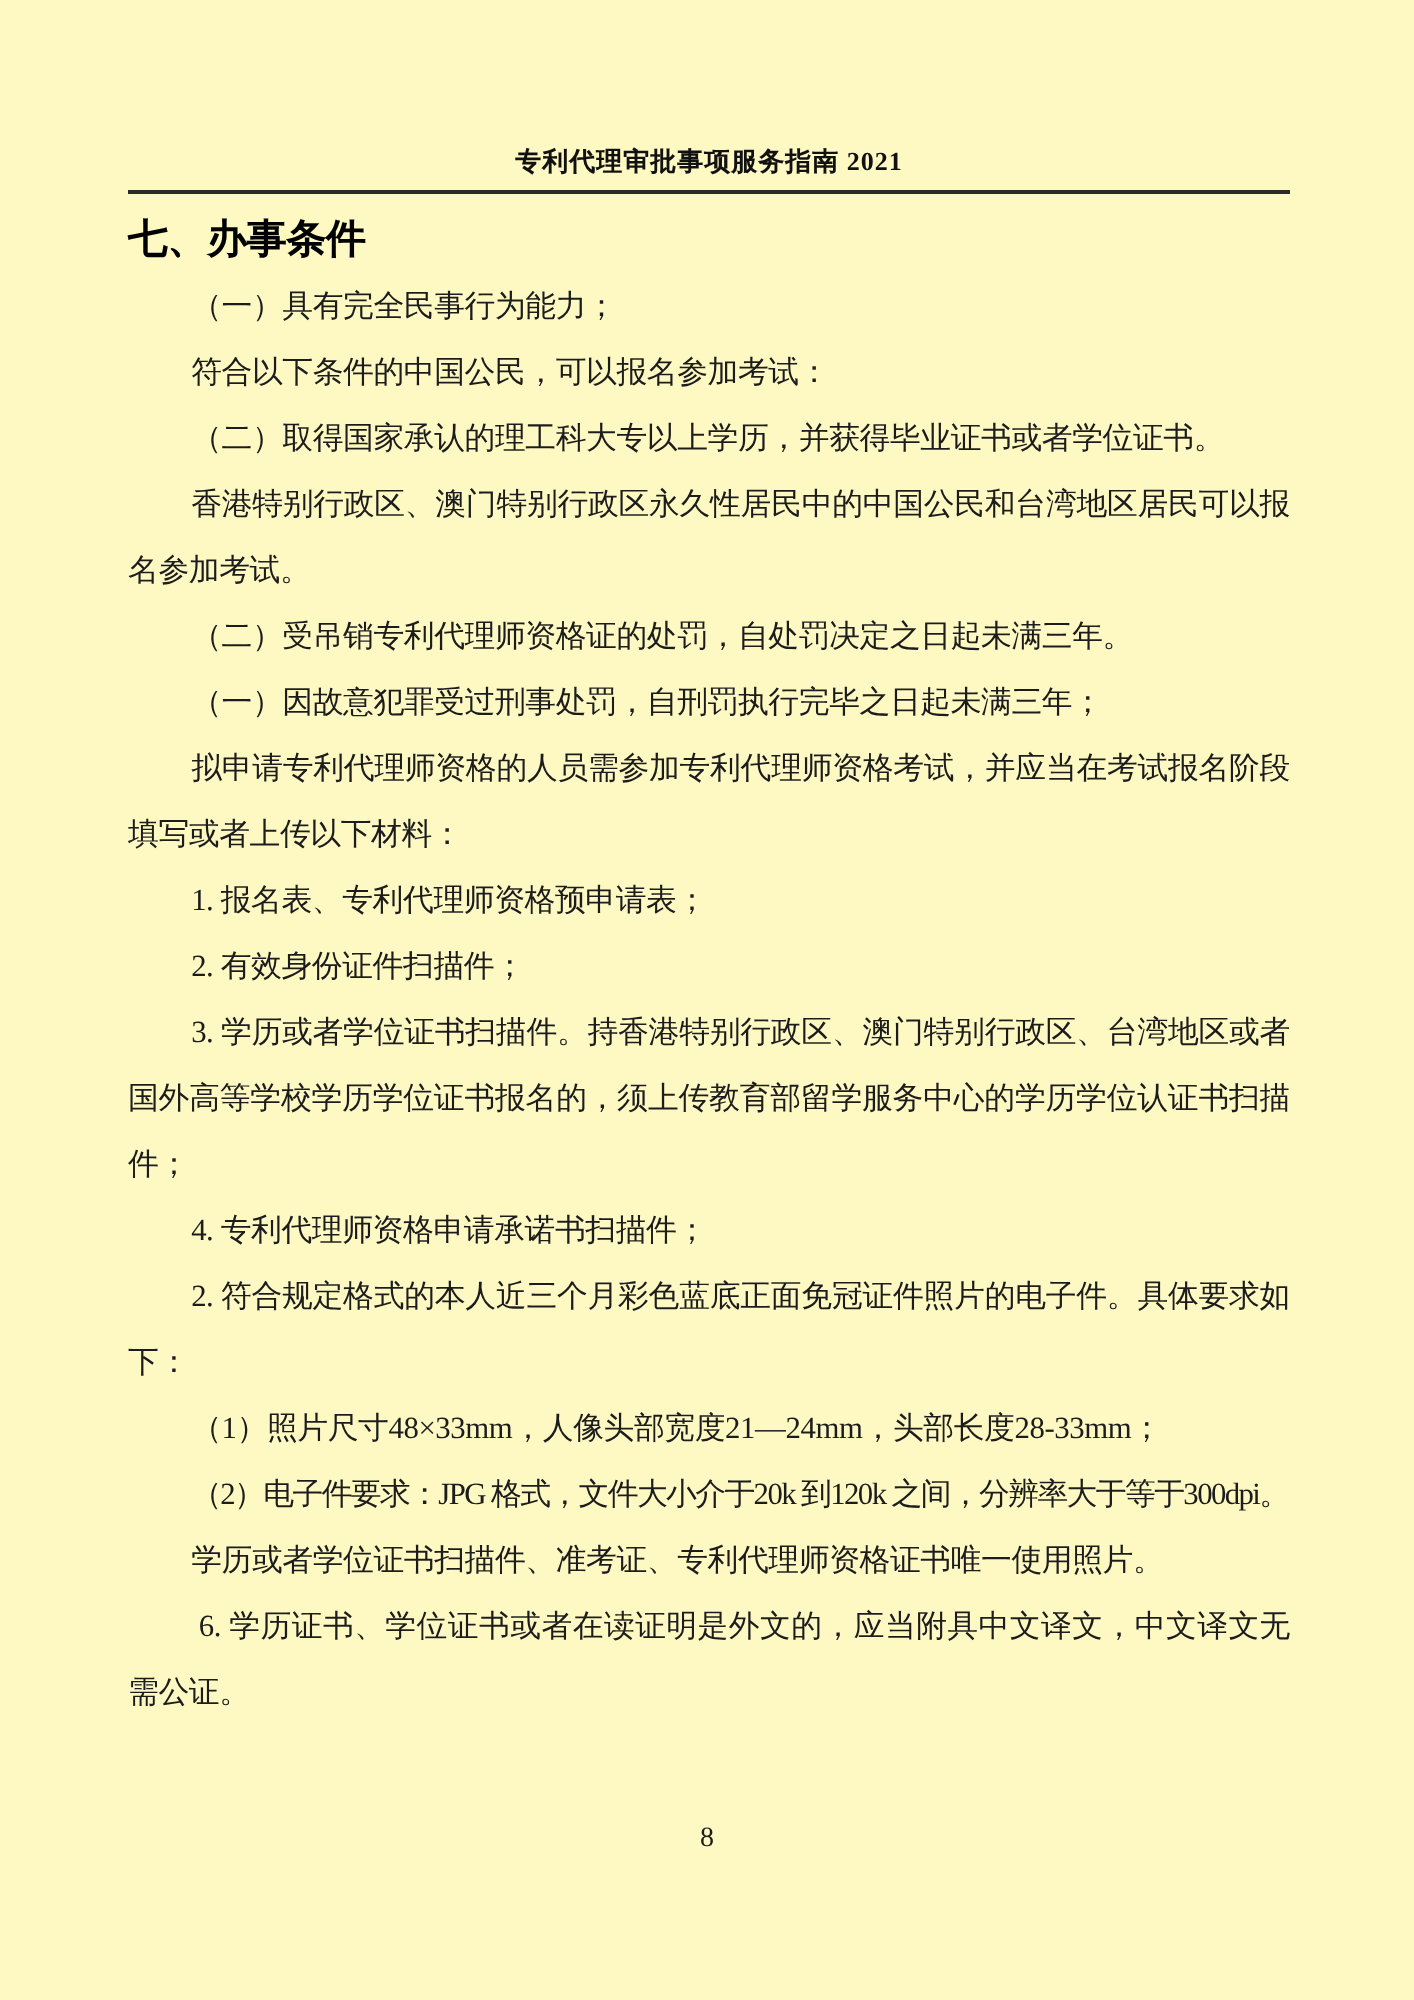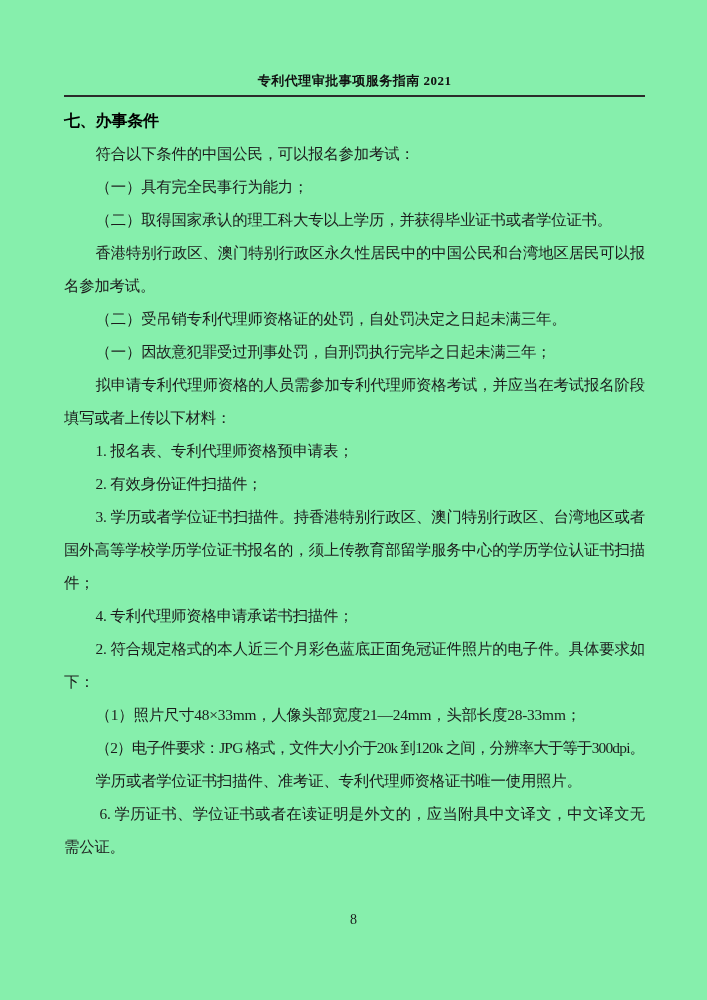--- a/index.html
+++ b/index.html
@@ -4,21 +4,21 @@
 <style>
   * { margin: 0; padding: 0; box-sizing: border-box; }
   html, body { background: #e8e8e8; }
   body { font-family: "Liberation Serif", "DejaVu Serif", serif; }
 
   .page {
     position: relative;
     width: 707px;
     height: 1000px;
     margin: 0 auto;
-    background: #86efac;
+    background: #fef9c3;
     overflow: hidden;
     color: #1a1a1a;
   }
 
   .doc-header {
     position: absolute;
     left: 64px;
     right: 62px;
     top: 72px;
     text-align: center;
@@ -42,21 +42,21 @@
     width: 581px;
     font-size: 15.4px;
     line-height: 33px;
     letter-spacing: -0.2px;
     text-align: justify;
     color: #1c1c1c;
   }
 
   .sec-heading {
     font-weight: 700;
-    font-size: 16px;
+    font-size: 20px;
     color: #000;
   }
   .sec-heading.indented { padding-left: 14px; }
 
   .para { text-indent: 2.05em; }
   .para.num-late { text-indent: 2.3em; }
   .para.tight { letter-spacing: -0.8px; white-space: nowrap; }
 
   .page-footer {
     position: absolute;
@@ -75,22 +75,22 @@
 
   <div class="doc-header">
     <div class="doc-header-title">专利代理审批事项服务指南 2021</div>
     <div class="header-rule"></div>
   </div>
 
   <div class="content">
 
     <div class="sec-heading">七、办事条件</div>
 
+    <p class="para">（一）具有完全民事行为能力；</p>
     <p class="para">符合以下条件的中国公民，可以报名参加考试：</p>
-    <p class="para">（一）具有完全民事行为能力；</p>
     <p class="para">（二）取得国家承认的理工科大专以上学历，并获得毕业证书或者学位证书。</p>
     <p class="para">香港特别行政区、澳门特别行政区永久性居民中的中国公民和台湾地区居民可以报名参加考试。</p>
     <p class="para">（二）受吊销专利代理师资格证的处罚，自处罚决定之日起未满三年。</p>
     <p class="para">（一）因故意犯罪受过刑事处罚，自刑罚执行完毕之日起未满三年；</p>
 
 
     <p class="para">拟申请专利代理师资格的人员需参加专利代理师资格考试，并应当在考试报名阶段填写或者上传以下材料：</p>
     <p class="para">1. 报名表、专利代理师资格预申请表；</p>
     <p class="para">2. 有效身份证件扫描件；</p>
     <p class="para">3. 学历或者学位证书扫描件。持香港特别行政区、澳门特别行政区、台湾地区或者国外高等学校学历学位证书报名的，须上传教育部留学服务中心的学历学位认证书扫描件；</p>

